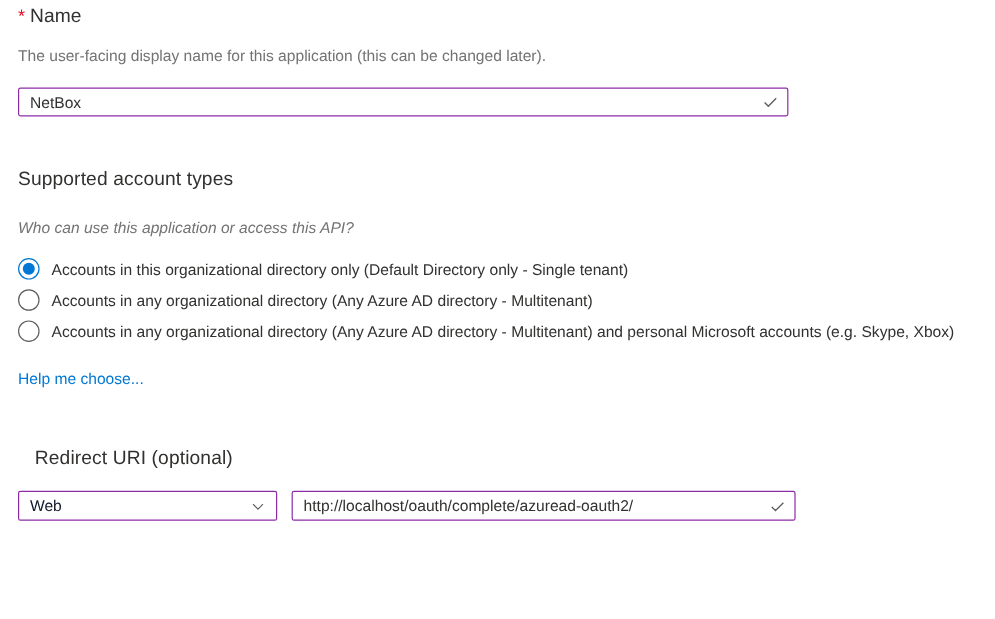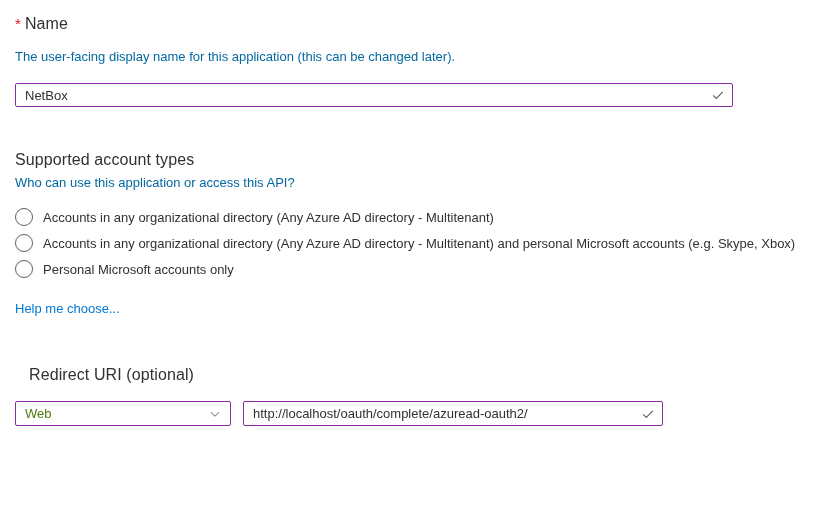--- a/index.html
+++ b/index.html
@@ -15,60 +15,60 @@
   .section-title {
     font-size: 16px;
     font-weight: 400;
     color: #323130;
     letter-spacing: 0.1px;
   }
   .required-star { color: #e81123; margin-right: 4px; font-size: 15px; }
 
   .desc {
     font-size: 13px;
-    color: #0369a1;
+    color: #737373;
     line-height: 19px;
     max-width: 800px;
   }
 
   
-  .name-title { padding-top: 15px; }
+  .name-title { padding-top: 5px; }
   .name-desc { margin-top: 14px; }
 
   .text-input-wrap {
     margin-top: 17px;
     position: relative;
     height: 24px;
     border: 1.5px solid #8a2da5;
     border-radius: 2px;
     background: #fff;
     display: flex;
     align-items: center;
   }
-  .name-input-wrap { width: 718px; }
+  .name-input-wrap { width: 642px; }
   .text-input {
     border: none; outline: none;
     font-family: "Liberation Sans", "DejaVu Sans", sans-serif;
     font-size: 13px;
     color: #323130;
     flex: 1;
     padding: 0 24px 0 9px;
     background: transparent;
     height: 100%;
   }
   .input-check {
     position: absolute;
     right: 7px; top: 50%;
     transform: translateY(-50%);
     width: 14px; height: 14px;
   }
 
   
   .sat-title { margin-top: 44px; }
-  .sat-question { margin-top: 4px; }
+  .sat-question { margin-top: 21px; font-style: italic; }
 
   .radio-group { margin-top: 12px; }
   .radio-row {
     display: flex;
     align-items: center;
     height: 26px;
     cursor: pointer;
   }
   .radio {
     width: 18px; height: 18px;
@@ -120,21 +120,21 @@
     border: 1.5px solid #8a2da5;
     border-radius: 2px;
     background: #fff;
     display: flex;
     align-items: center;
     cursor: pointer;
     margin-right: 12px;
   }
   .select-value {
     font-size: 13px;
-    color: #4d7c0f;
+    color: #0f172a;
     padding-left: 9px;
   }
   .select-chevron {
     position: absolute;
     right: 9px; top: 50%;
     transform: translateY(-50%);
     width: 12px; height: 12px;
   }
   .uri-input-wrap {
     margin-top: 0;
@@ -159,30 +159,30 @@
       <path d="M2.5 8.5 L6 12 L13.5 4.5" stroke="#605e5c" stroke-width="1.3" fill="none"></path>
     </svg>
   </div>
 
   
   <div class="section-title sat-title">Supported account types</div>
   <div class="desc sat-question">Who can use this application or access this API?</div>
 
   <div class="radio-group">
     <div class="radio-row">
+      <span class="radio checked"></span>
+      <span class="radio-label">Accounts in this organizational directory only (Default Directory only - Single tenant)</span>
+    </div>
+    <div class="radio-row">
       <span class="radio"></span>
       <span class="radio-label">Accounts in any organizational directory (Any Azure AD directory - Multitenant)</span>
     </div>
     <div class="radio-row">
       <span class="radio"></span>
       <span class="radio-label">Accounts in any organizational directory (Any Azure AD directory - Multitenant) and personal Microsoft accounts (e.g. Skype, Xbox)</span>
-    </div>
-    <div class="radio-row">
-      <span class="radio"></span>
-      <span class="radio-label">Personal Microsoft accounts only</span>
     </div>
   </div>
 
   <a class="help-link">Help me choose...</a>
 
   
   <div class="section-title ruri-title">Redirect URI (optional)</div>
 
   <div class="ruri-row">
     <div class="select-wrap">

